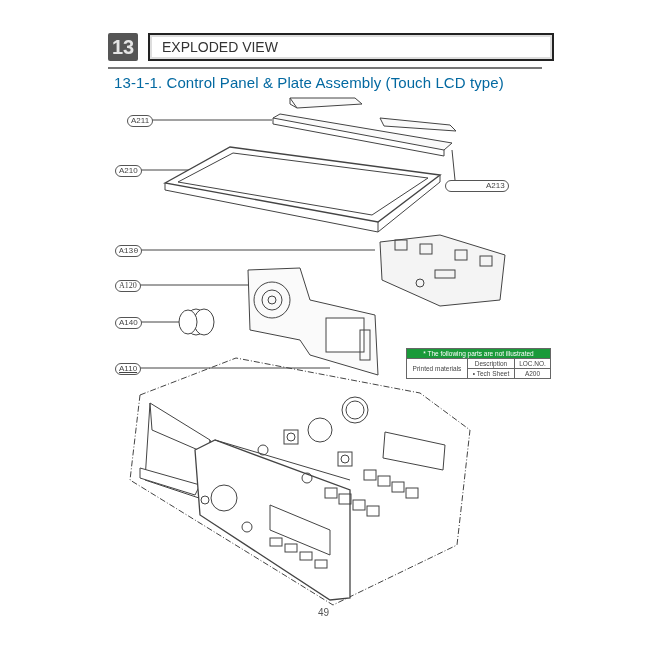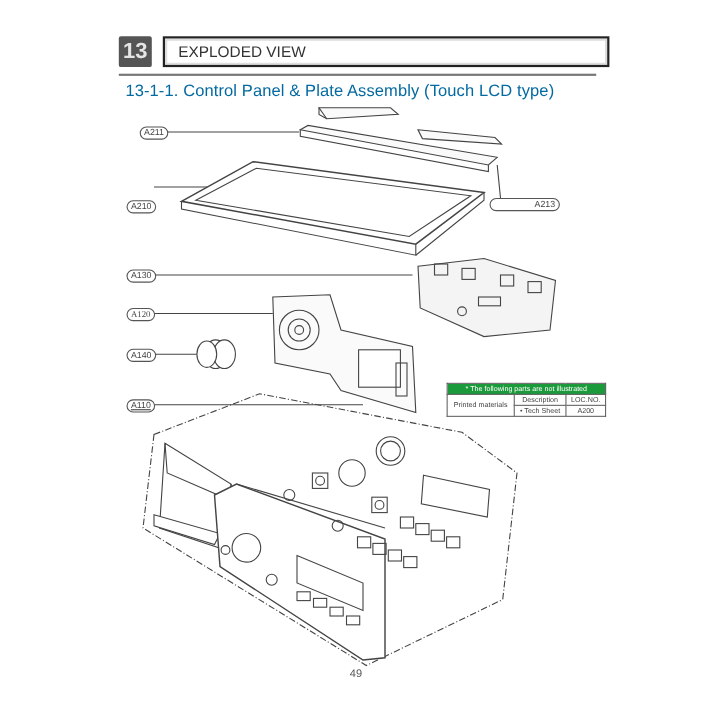--- a/index.html
+++ b/index.html
@@ -95,23 +95,23 @@
     <rect x="392" y="482" width="12" height="10"></rect>
       <rect x="406" y="488" width="12" height="10"></rect>
     <rect x="325" y="488" width="12" height="10"></rect>
       <rect x="339" y="494" width="12" height="10"></rect>
     <rect x="353" y="500" width="12" height="10"></rect>
       <rect x="367" y="506" width="12" height="10"></rect>
   </g>
 </svg>
 
 <div class="callout" style="left:115px;top:115px;margin-left:12px;">A211</div>
-<div class="callout" style="left:115px;top:182px;">A210</div>
+<div class="callout" style="left:115px;top:165px;">A210</div>
 <div class="callout" style="left:445px;top:180px;padding-left:40px;">A213</div>
-<div class="callout" style="left:115px;top:245px;">A130</div>
+<div class="callout" style="left:115px;top:245px;font-family:Liberation Mono, monospace;">A130</div>
 <div class="callout" style="left:115px;top:280px;font-family:Liberation Serif, serif;">A120</div>
 <div class="callout" style="left:115px;top:317px;">A140</div>
 <div class="callout" style="left:115px;top:363px;text-decoration:underline;">A110</div>
 
 <table class="notes">
   <tbody>
       <tr>
     <td class="hdr" colspan="3">* The following parts are not illustrated</td>
   </tr>
   <tr>

